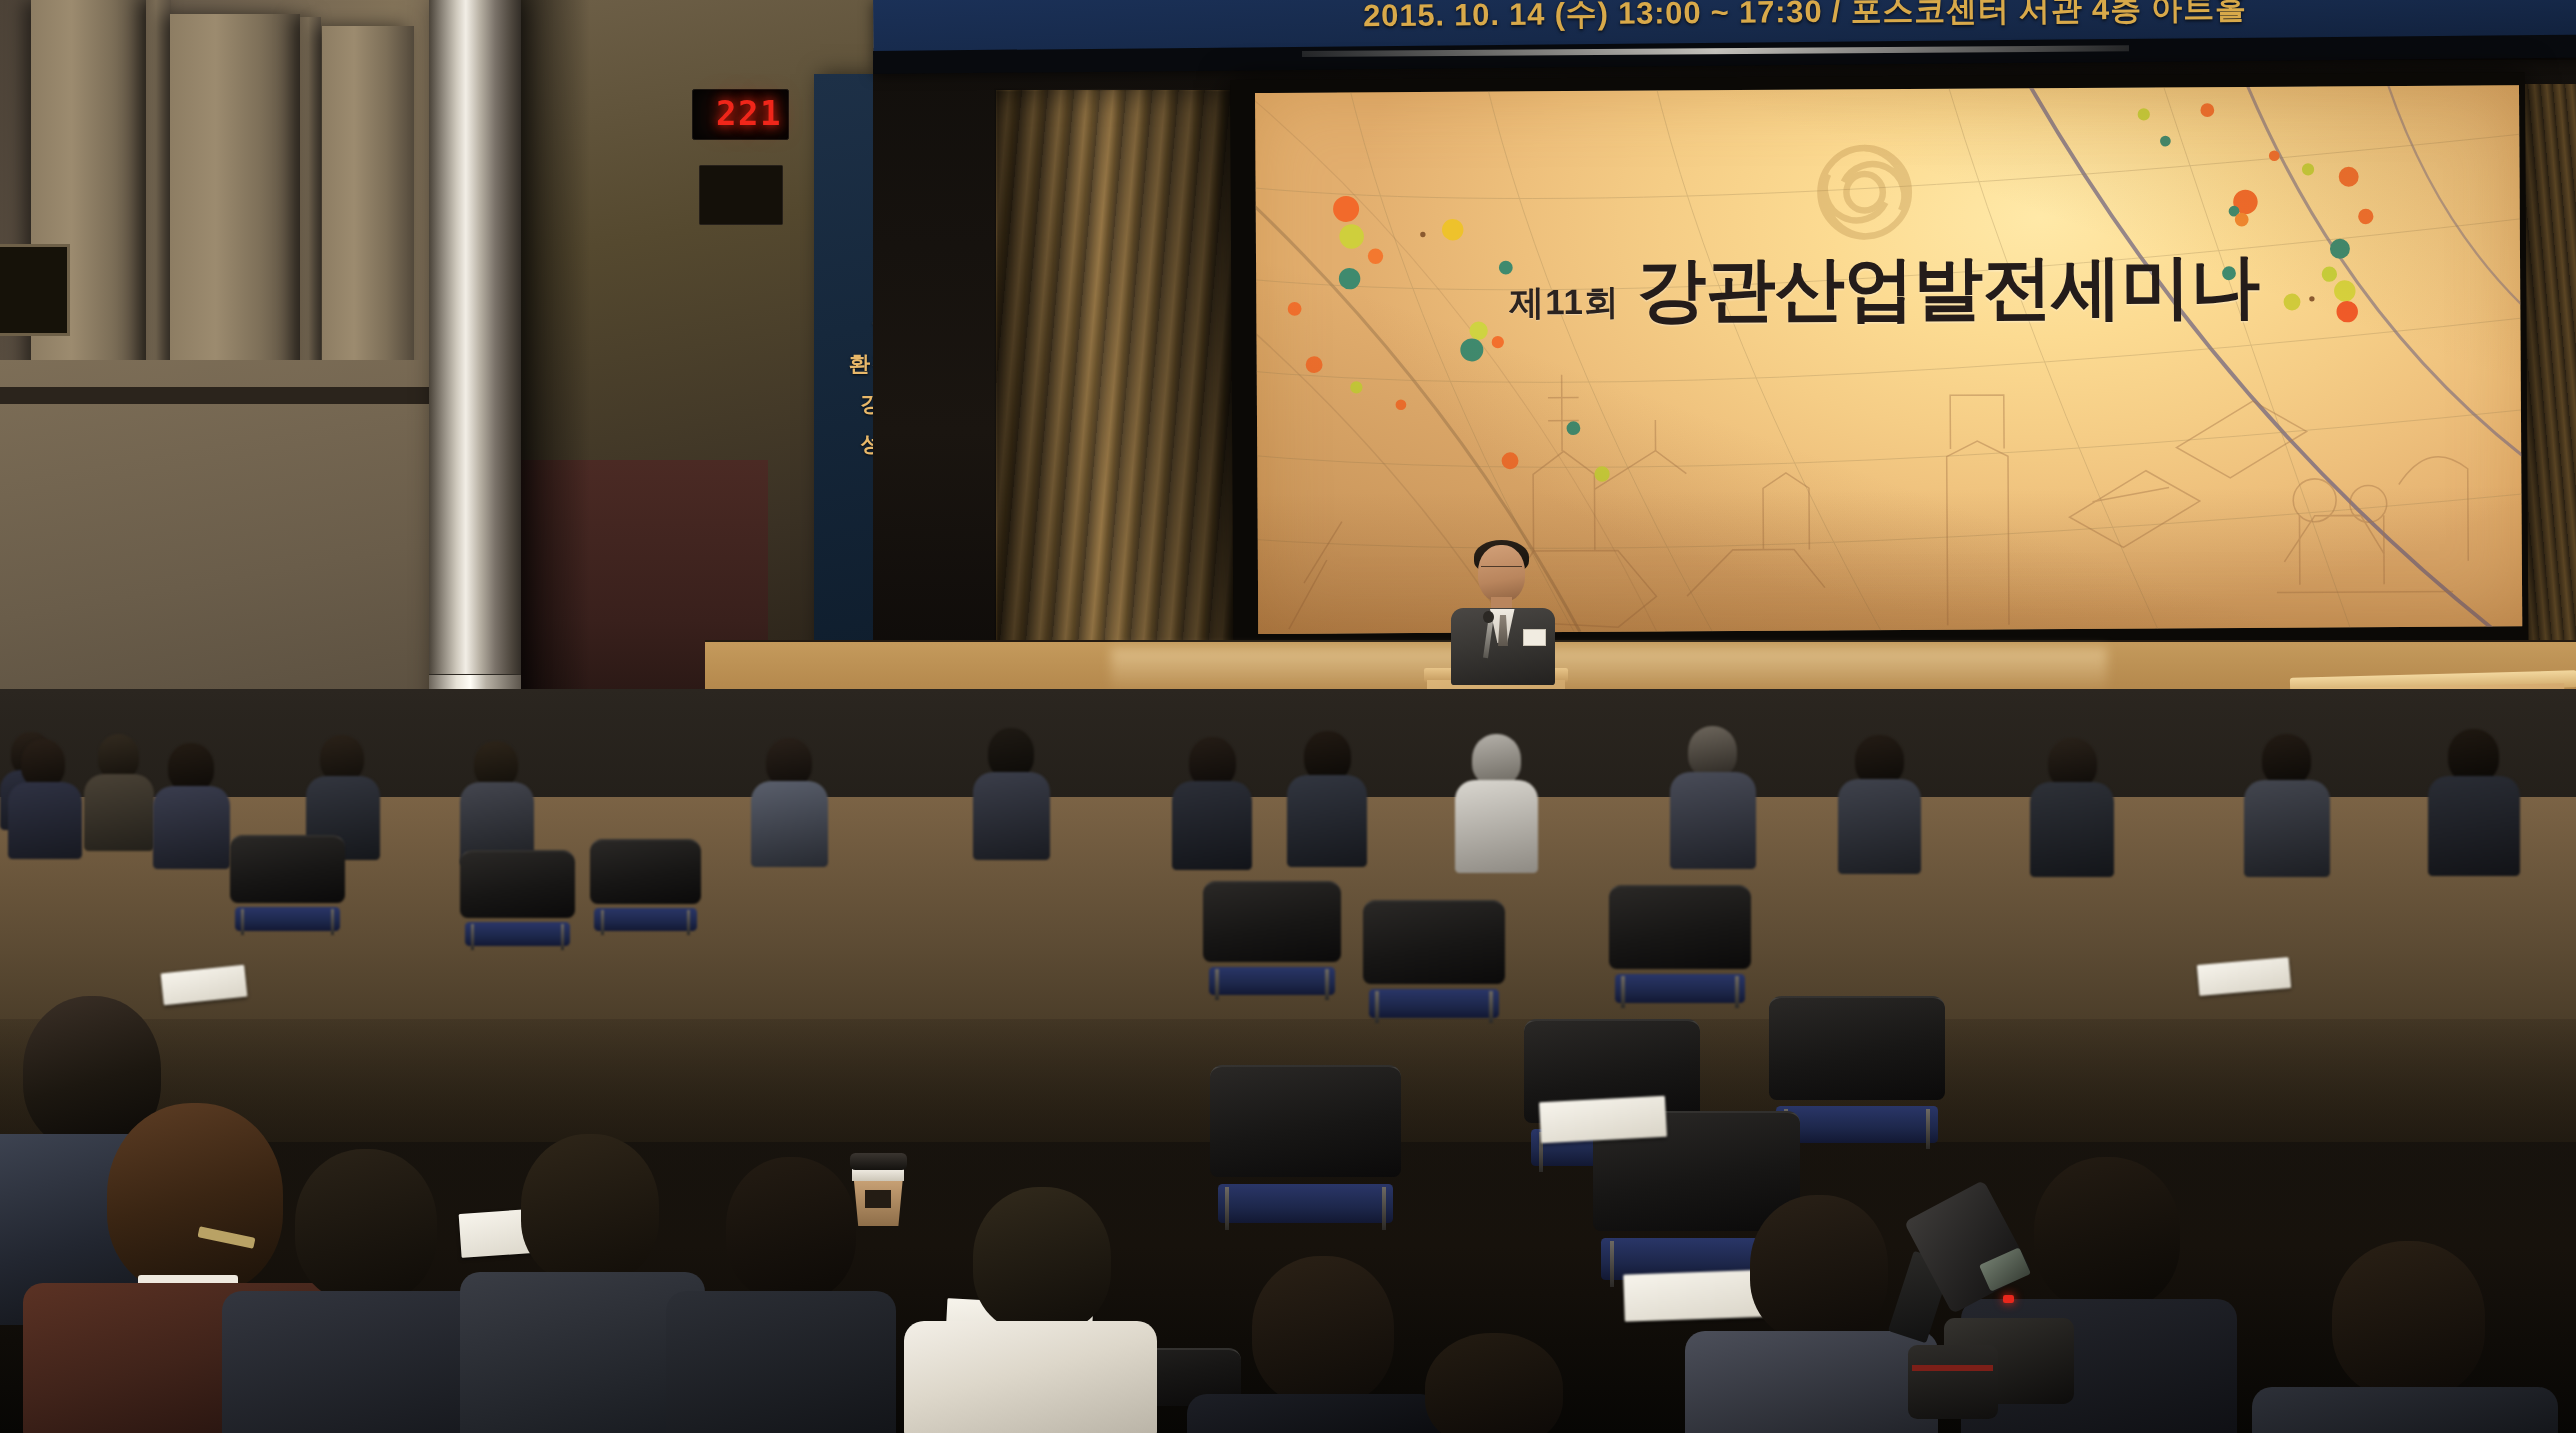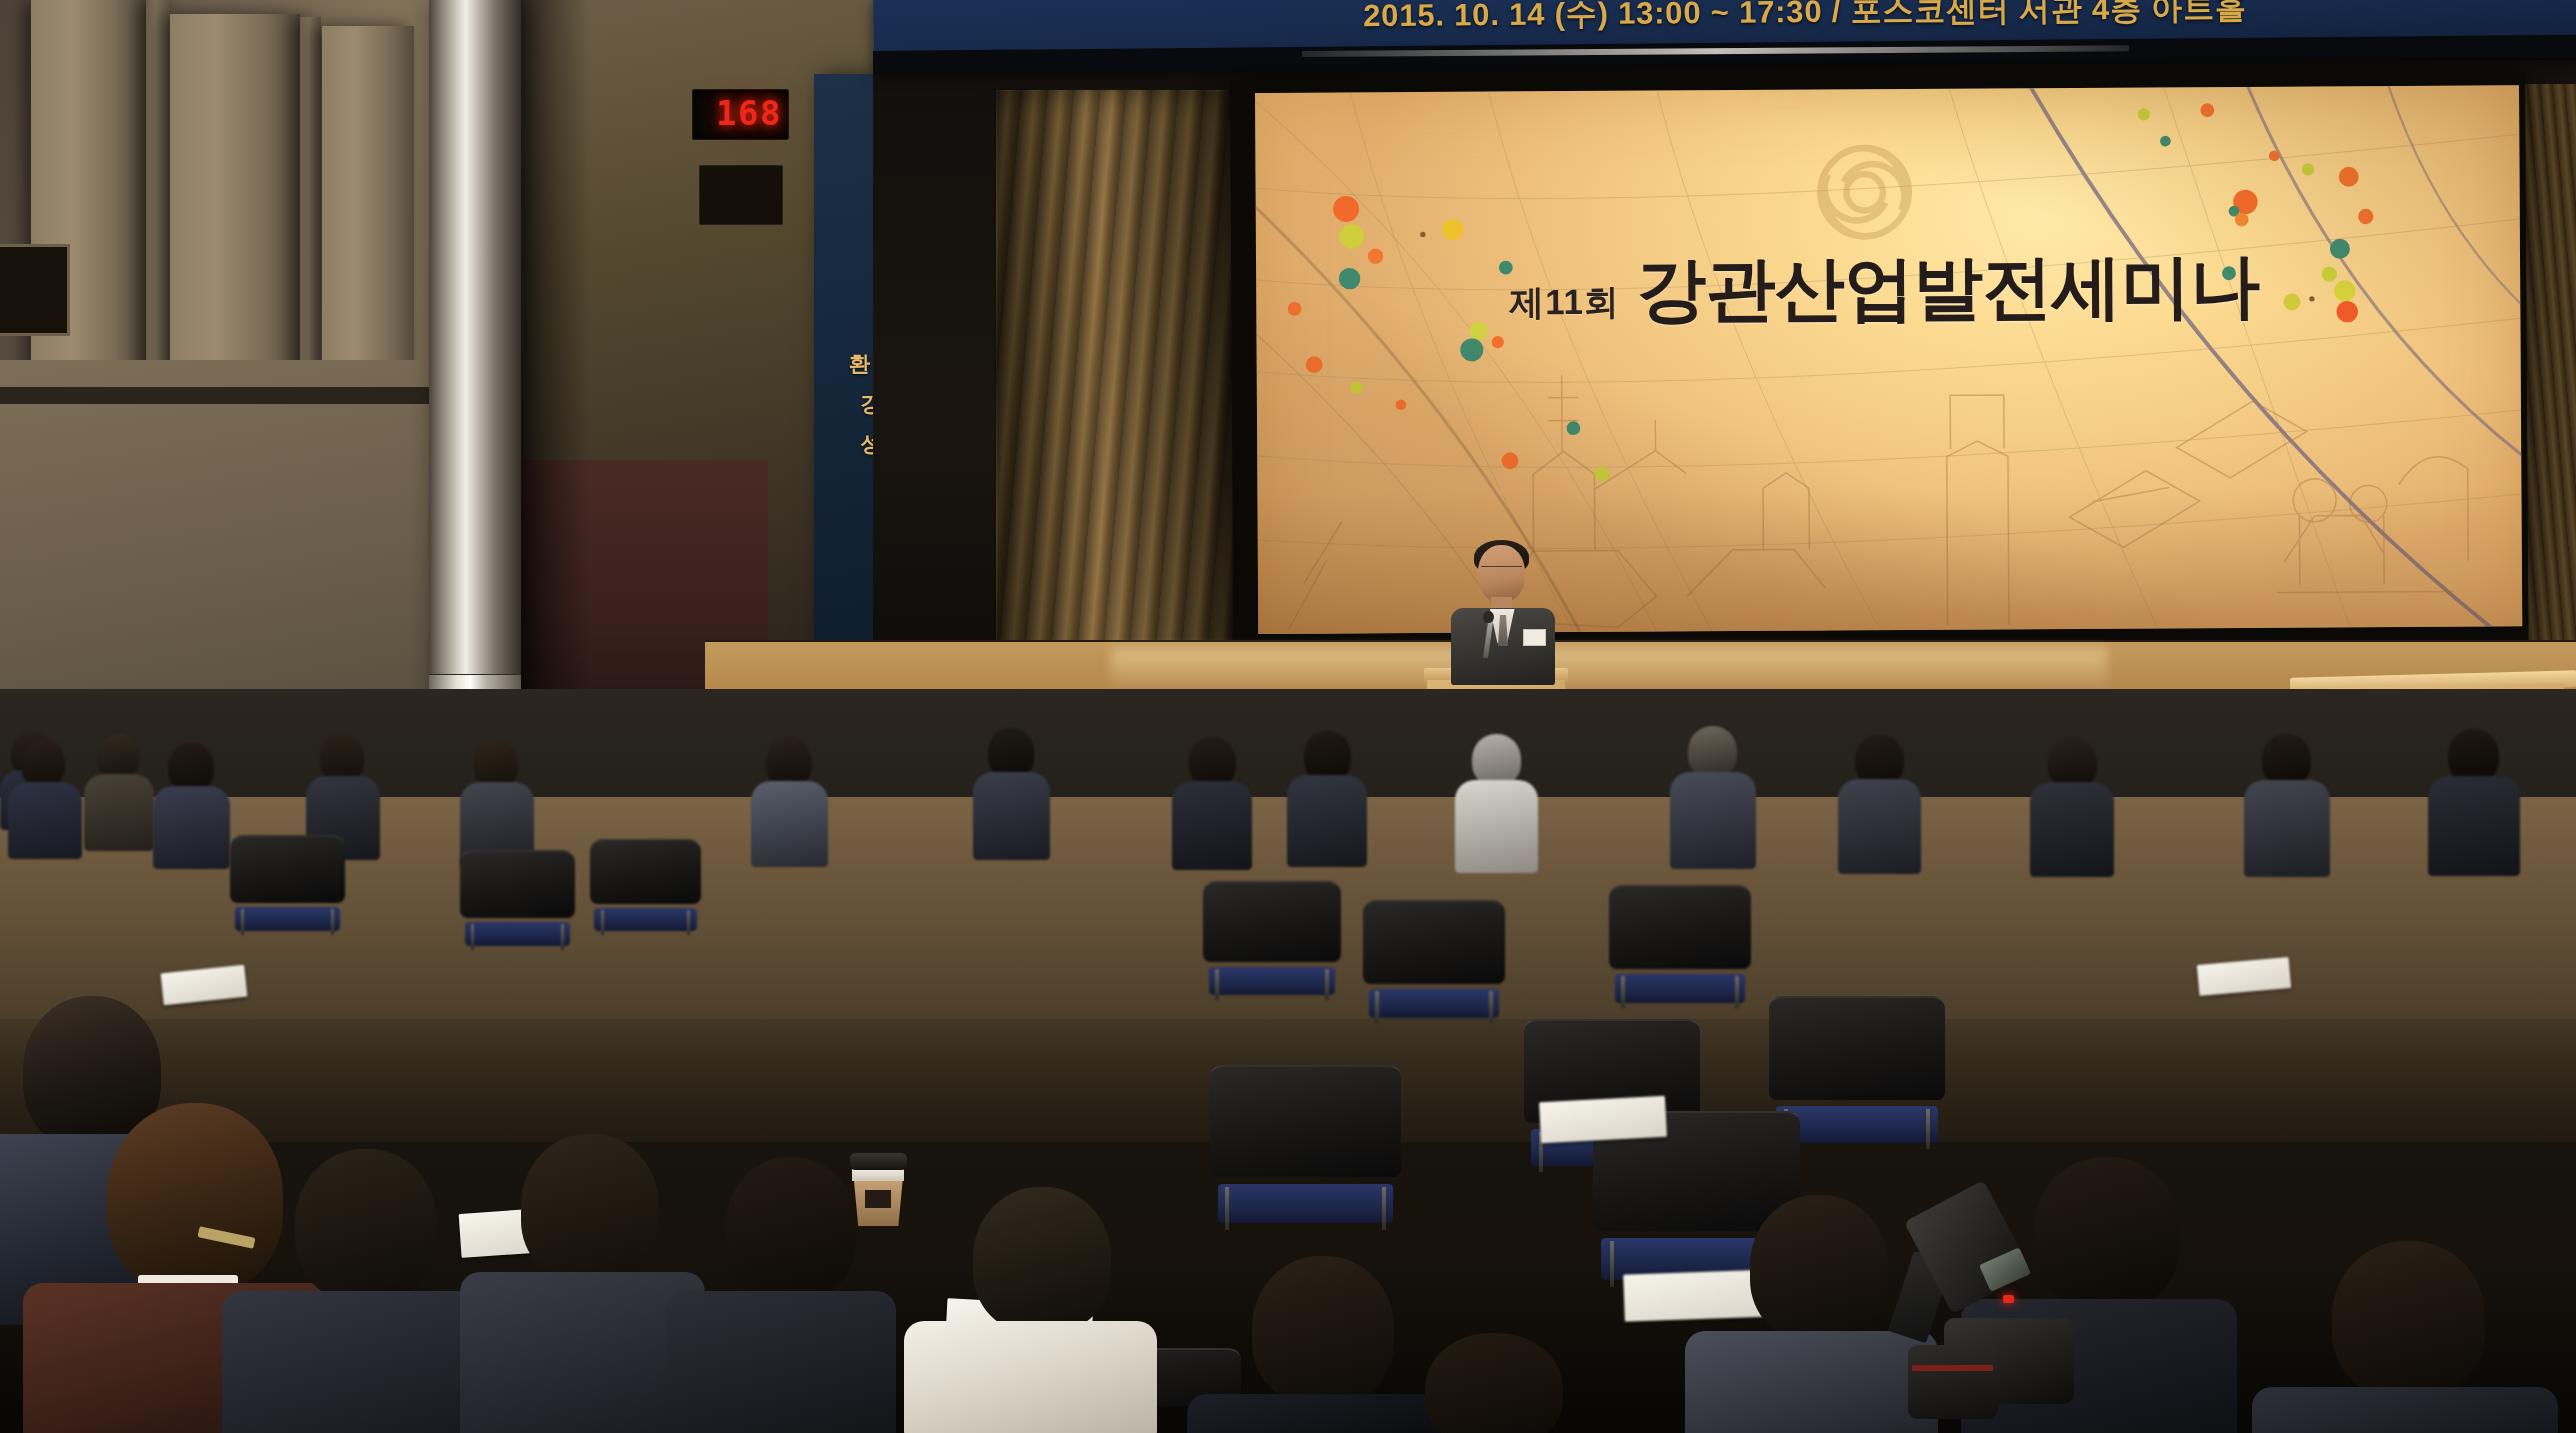--- a/index.html
+++ b/index.html
@@ -363,21 +363,21 @@
   <div class="abs" id="wall-step-shelf2"></div>
 
   <div class="abs" id="wall-mid-dark"></div>
   <div class="abs" id="wall-maroon"></div>
 
   <div class="abs" id="column"></div>
   <div class="abs" id="column-ring"></div>
   <div class="abs" id="column-shadow"></div>
 
   <div class="abs" id="clock-housing">
-    <div id="clock-digits">168</div>
+    <div id="clock-digits">221</div>
   </div>
   <div class="abs" id="clock-panel-2"></div>
 
   <div class="abs" id="banner-vertical">
     <svg class="pipe-icon" viewBox="0 0 66 40">
       <ellipse cx="18" cy="24" rx="13" ry="13" fill="none" stroke="#c99243" stroke-width="3"></ellipse>
       <ellipse cx="18" cy="24" rx="5.5" ry="5.5" fill="none" stroke="#c99243" stroke-width="3"></ellipse>
       <path d="M18 11 L50 5 A13 13 0 0 1 50 31 L18 37" fill="none" stroke="#c99243" stroke-width="3"></path>
     </svg>
     <div class="banner-line">글로벌</div>

